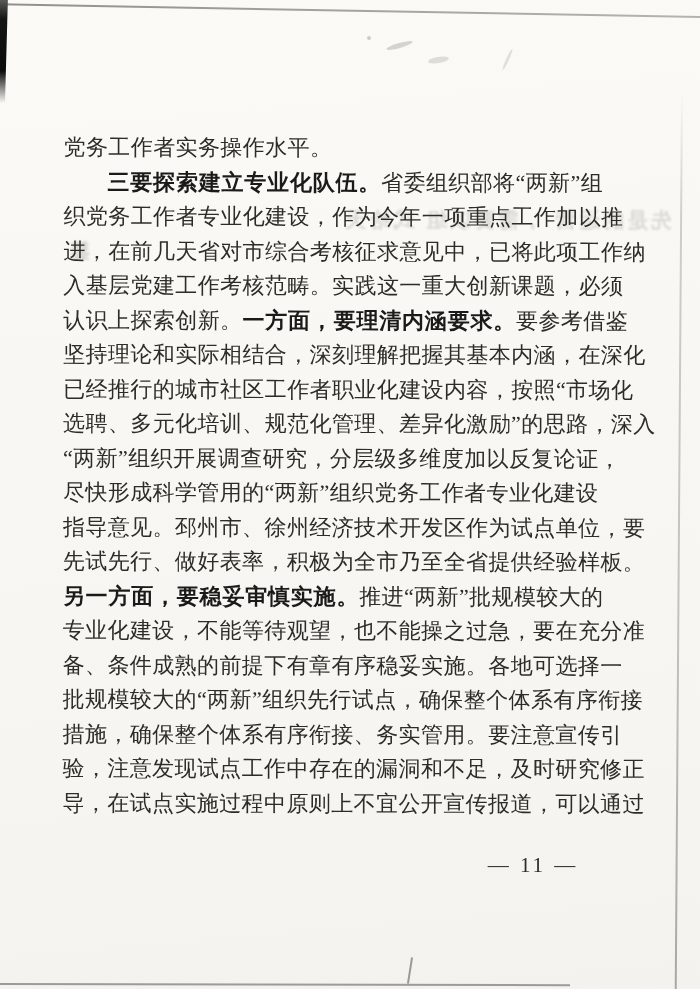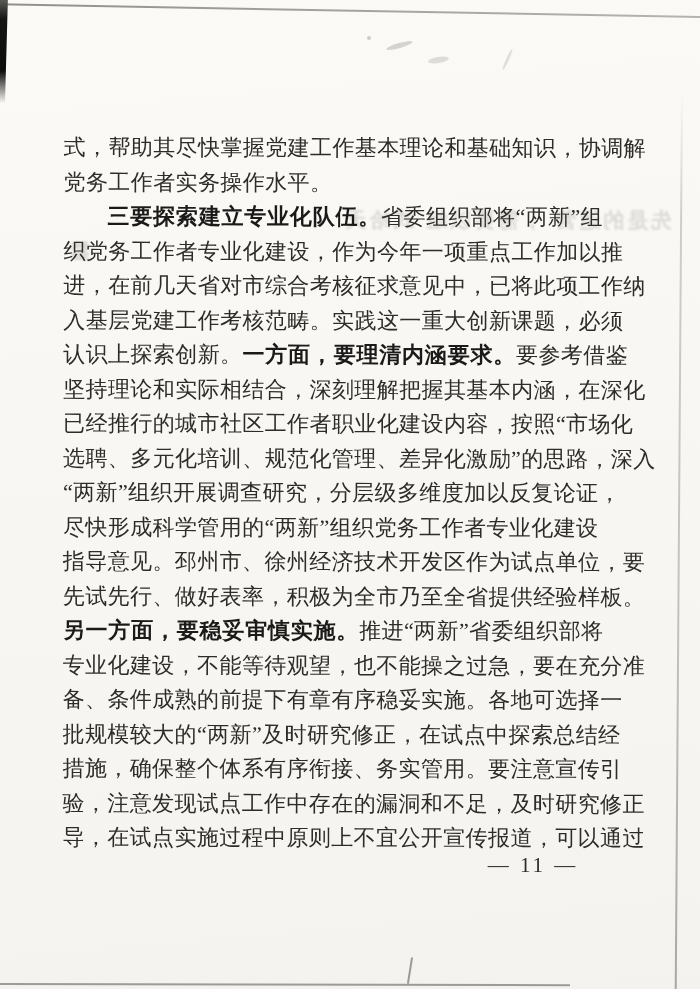--- a/index.html
+++ b/index.html
@@ -89,36 +89,35 @@
 <div class="pen-mark"></div>
 <div class="smudge s1"></div>
 <div class="smudge s2"></div>
 <div class="smudge s3"></div>
 <div class="smudge s4"></div>
 
 <div class="bleed-main">先是的运营 ，需要以组 式给天</div>
 <div class="bleed-left">鍪</div>
 
 <div class="content">
-    <div class="line"><span>式，帮助其尽快掌握党建工作基本理论和基础知识，协调解</span></div>
     <div class="line"><span>党务工作者实务操作水平。</span></div>
     <div class="line indent"><span class="b">三要探索建立专业化队伍。</span><span>省委组织部将“两新”组</span></div>
     <div class="line"><span>织党务工作者专业化建设，作为今年一项重点工作加以推</span></div>
     <div class="line"><span>进，在前几天省对市综合考核征求意见中，已将此项工作纳</span></div>
     <div class="line"><span>入基层党建工作考核范畴。实践这一重大创新课题，必须</span></div>
     <div class="line"><span>认识上探索创新。</span><span class="b">一方面，要理清内涵要求。</span><span>要参考借鉴</span></div>
     <div class="line"><span>坚持理论和实际相结合，深刻理解把握其基本内涵，在深化</span></div>
     <div class="line"><span>已经推行的城市社区工作者职业化建设内容，按照“市场化</span></div>
     <div class="line"><span>选聘、多元化培训、规范化管理、差异化激励”的思路，深入</span></div>
     <div class="line"><span>“两新”组织开展调查研究，分层级多维度加以反复论证，</span></div>
     <div class="line"><span>尽快形成科学管用的“两新”组织党务工作者专业化建设</span></div>
     <div class="line"><span>指导意见。邳州市、徐州经济技术开发区作为试点单位，要</span></div>
     <div class="line"><span>先试先行、做好表率，积极为全市乃至全省提供经验样板。</span></div>
-    <div class="line"><span class="b">另一方面，要稳妥审慎实施。</span><span>推进“两新”省委组织部将</span></div>
+    <div class="line"><span class="b">另一方面，要稳妥审慎实施。</span><span>推进“两新”批规模较大的</span></div>
     <div class="line"><span>专业化建设，不能等待观望，也不能操之过急，要在充分准</span></div>
     <div class="line"><span>备、条件成熟的前提下有章有序稳妥实施。各地可选择一</span></div>
-    <div class="line"><span>批规模较大的“两新”及时研究修正，在试点中探索总结经</span></div>
+    <div class="line"><span>批规模较大的“两新”组织先行试点，确保整个体系有序衔接</span></div>
     <div class="line"><span>措施，确保整个体系有序衔接、务实管用。要注意宣传引</span></div>
     <div class="line"><span>验，注意发现试点工作中存在的漏洞和不足，及时研究修正</span></div>
     <div class="line"><span>导，在试点实施过程中原则上不宜公开宣传报道，可以通过</span></div>
   </div>
 
 <div class="pagenum">— 11 —</div>
 
 </body></html>

